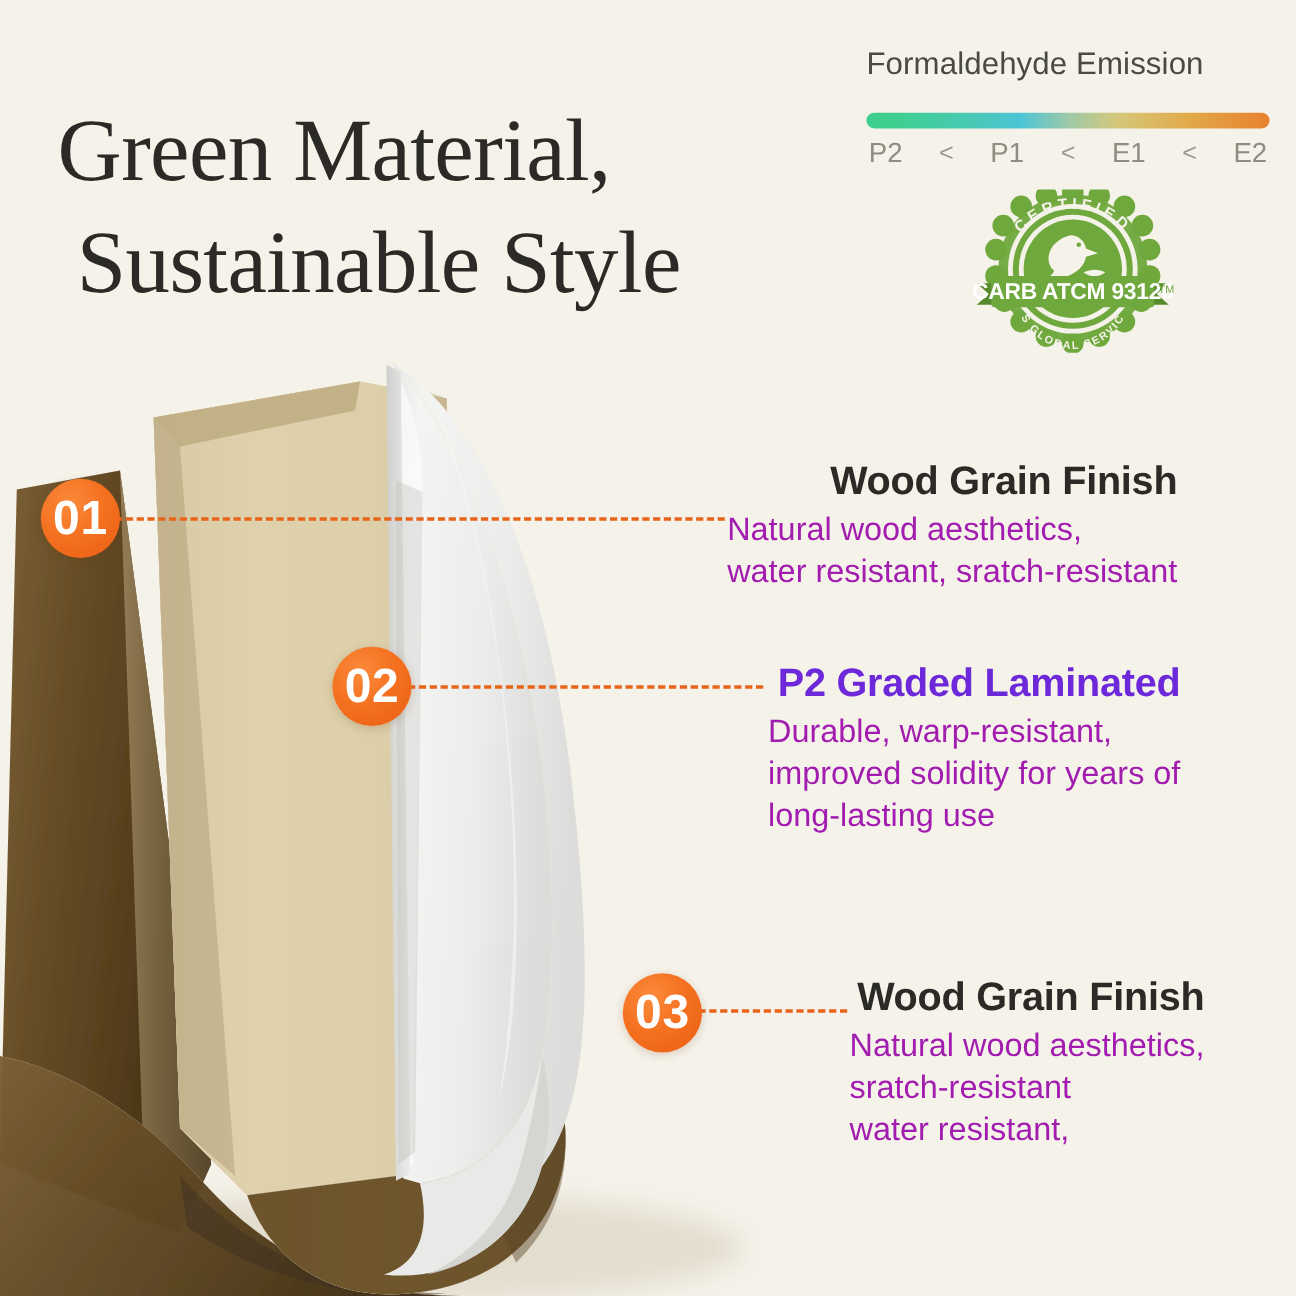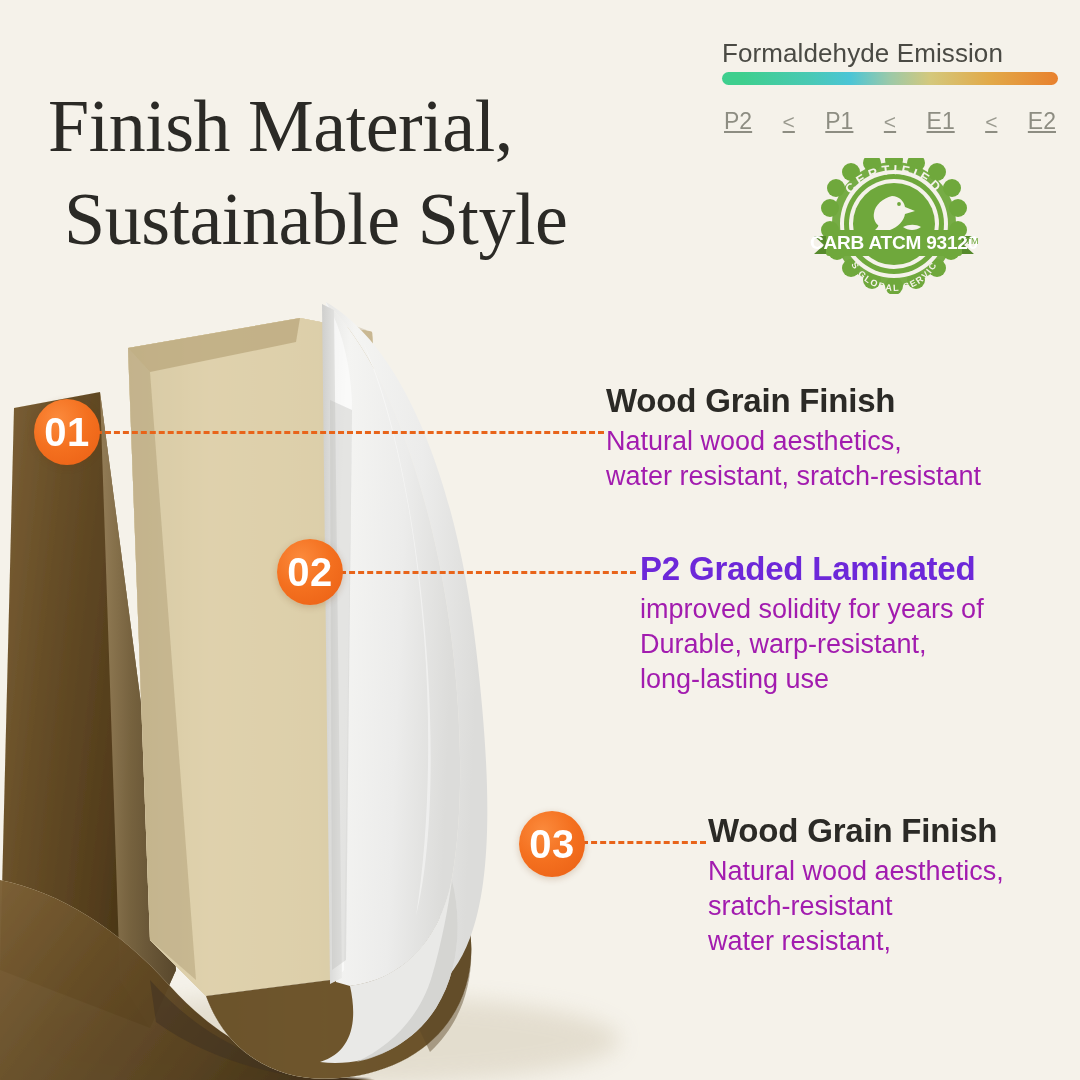--- a/index.html
+++ b/index.html
@@ -36,44 +36,43 @@
     position: absolute;
     left: 722px;
     top: 38px;
     width: 336px;
   }
   .emission-title {
     font-size: 26px;
     color: #4a4a44;
     letter-spacing: 0.1px;
     white-space: nowrap;
-    margin-bottom: 3px;
+    margin-bottom: 25px;
   }
   .emission-bar {
     height: 13px;
     border-radius: 7px;
     background: linear-gradient(to right,
       #3ecf8e 0%,
       #3ecf8e 6%,
       #49c9b4 26%,
       #4bc5d6 38%,
       #9cc9a8 50%,
       #d4c87c 62%,
       #e2a948 80%,
       #e8812e 100%);
   }
   .emission-labels {
     display: flex;
     align-items: center;
     justify-content: space-between;
-    margin-top: 23px;
+    margin-top: 7px;
     padding: 0 2px;
     font-size: 23px;
     color: #8d8d82;
-    text-decoration: underline;
   }
   .emission-labels .sep { font-size: 21px; color: #9a9a8f; }
 
   
   .carb-badge {
     position: absolute;
     left: 796px;
     top: 158px;
     width: 196px;
     height: 136px;
@@ -89,20 +88,21 @@
   }
 
   
   .callout { position: absolute; }
   .callout-title {
     font-size: 33px;
     font-weight: 700;
     color: #2b2a26;
     line-height: 1.18;
     letter-spacing: -0.2px;
+    text-align: right;
   }
   .callout-title.accent { color: #6d28d9; }
   .callout-body {
     font-size: 27px;
     color: #a21caf;
     line-height: 1.30;
     margin-top: 3px;
   }
   .callout-body div { white-space: nowrap; }
 
@@ -140,21 +140,21 @@
   #leader-1 { left: 96px; top: 431px; width: 508px; }
   #leader-2 { left: 340px; top: 571px; width: 296px; }
   #leader-3 { left: 582px; top: 841px; width: 124px; }
 </style>
 </head>
 <body>
 
 <div id="page">
 
   <h1 class="headline">
-    <span class="l1">Finish Material,</span>
+    <span class="l1">Green Material,</span>
     <span class="l2">Sustainable Style</span>
   </h1>
 
   <div class="emission">
     <div class="emission-title">Formaldehyde Emission</div>
     <div class="emission-bar"></div>
     <div class="emission-labels">
       <span>P2</span>
       <span class="sep">&lt;</span>
       <span>P1</span>
@@ -355,22 +355,22 @@
       <div>Natural wood aesthetics,</div>
       <div>water resistant, sratch-resistant</div>
     </div>
   </div>
 
   <div class="callout" id="callout-2">
     <div class="callout-title accent">
       <div>P2 Graded Laminated</div>
     </div>
     <div class="callout-body">
+      <div>Durable, warp-resistant,</div>
       <div>improved solidity for years of</div>
-      <div>Durable, warp-resistant,</div>
       <div>long-lasting use</div>
     </div>
   </div>
 
   <div class="callout" id="callout-3">
     <div class="callout-title">Wood Grain Finish</div>
     <div class="callout-body">
       <div>Natural wood aesthetics,</div>
       <div>sratch-resistant</div>
       <div>water resistant,</div>

